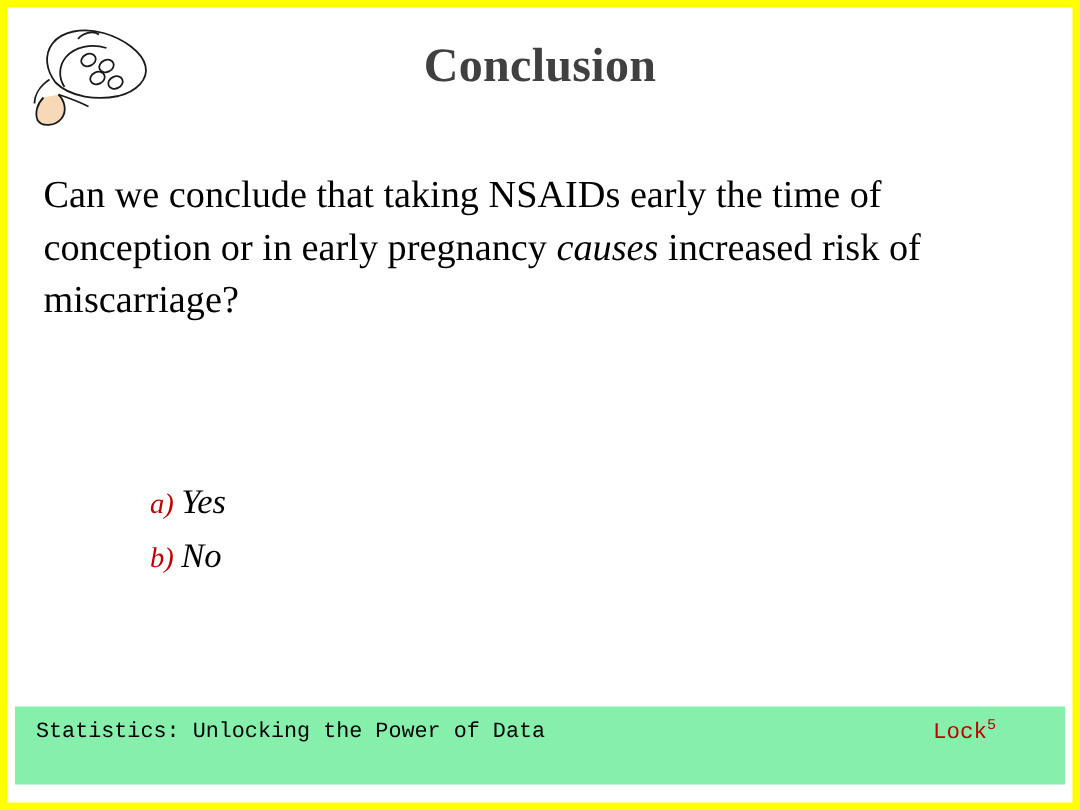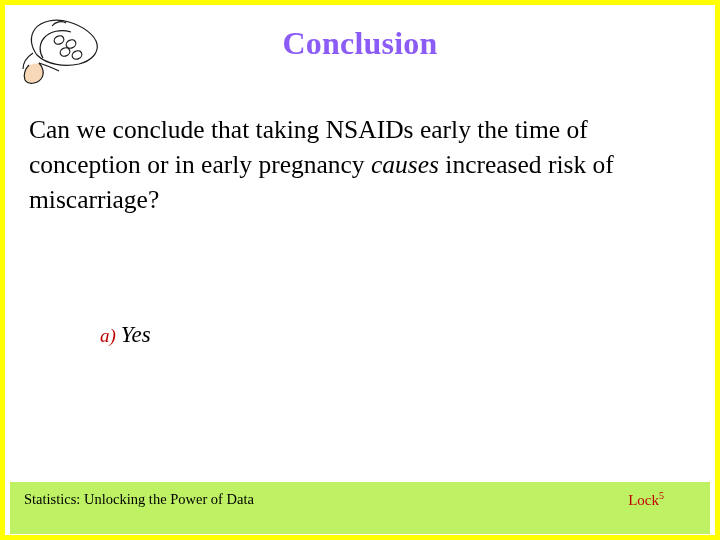--- a/index.html
+++ b/index.html
@@ -30,21 +30,21 @@
     height: 72px;
   }
   .title {
     position: absolute;
     left: 0;
     right: 0;
     top: 20px;
     text-align: center;
     font-size: 32px;
     font-weight: bold;
-    color: #8b5cf6;
+    color: #404040;
     letter-spacing: 0.2px;
   }
   .body-text {
     position: absolute;
     left: 24px;
     right: 18px;
     top: 108px;
     font-size: 25.5px;
     line-height: 1.37;
     color: #000000;
@@ -67,23 +67,24 @@
   }
   .choice .marker {
     color: #c00000;
     font-size: 19px;
     margin-right: 5px;
   }
   .footer-bar {
     position: absolute;
     left: 5px;
     right: 5px;
-    bottom: 1px;
+    bottom: 12px;
     height: 52px;
-    background: #bef264;
+    background: #86efac;
+    font-family: Liberation Mono, monospace;
   }
   .footer-left {
     position: absolute;
     left: 14px;
     top: 9px;
     font-size: 14.5px;
     color: #000000;
   }
   .footer-right {
     position: absolute;
@@ -122,20 +123,23 @@
   <div class="title">Conclusion</div>
 
   <div class="body-text">
     <span>Can we conclude that taking NSAIDs early the time of conception or in early pregnancy </span><em>causes</em><span> increased risk of miscarriage?</span>
   </div>
 
   <div class="choices">
     <div class="choice">
       <span class="marker">a)</span><span>Yes</span>
     </div>
+    <div class="choice">
+      <span class="marker">b)</span><span>No</span>
+    </div>
   </div>
 
   <div class="footer-bar">
     <div class="footer-left">Statistics: Unlocking the Power of Data</div>
     <div class="footer-right">
       <span>Lock</span><sup>5</sup>
     </div>
   </div>
 
 </div>

